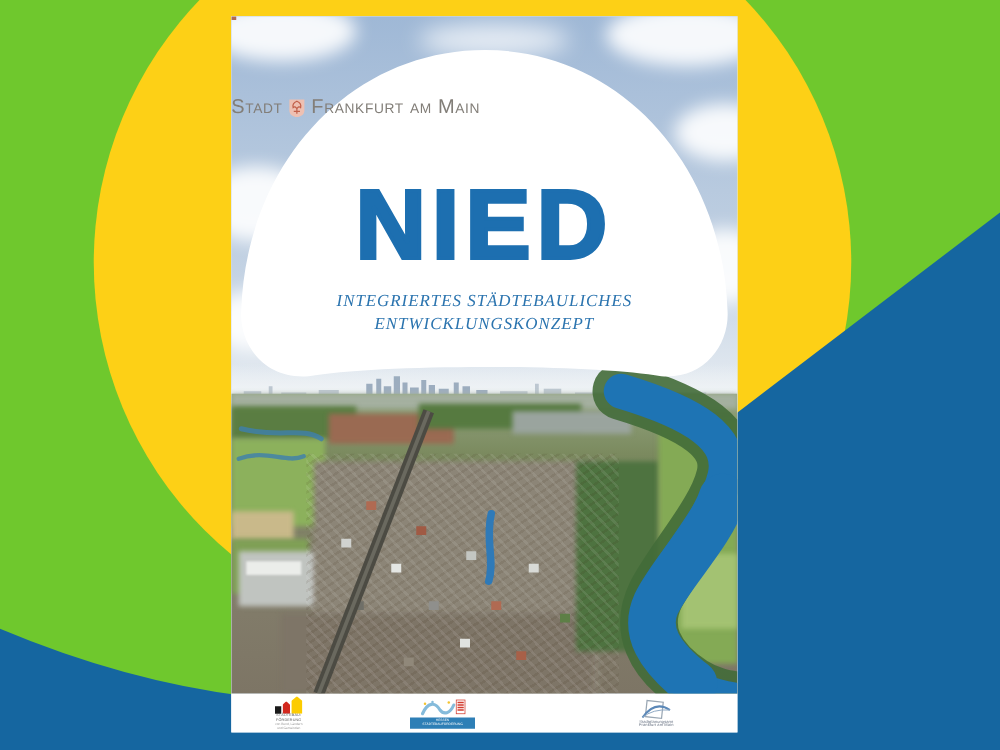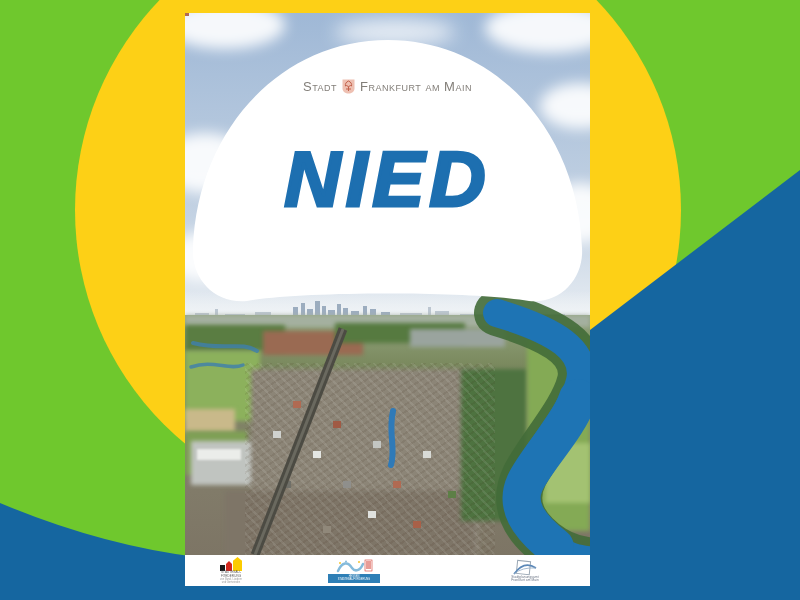--- a/index.html
+++ b/index.html
@@ -58,28 +58,28 @@
      box-shadow:110px 390px 0 2px #b06a52, 150px 410px 0 2px #a05a44,
        190px 430px 0 2px #c3c6c2, 130px 440px 0 2px #e4e6e3, 210px 470px 0 2px #b06a52,
        160px 470px 0 2px #8f8f8c, 240px 440px 0 2px #d8dad6, 100px 470px 0 2px #6f6f68,
        185px 500px 0 2px #e0e2df, 230px 510px 0 2px #a86048, 140px 515px 0 2px #90887a,
        265px 480px 0 2px #5d7f46, 90px 420px 0 2px #d0d2cf;}
   .rivers{left:0;top:0;width:405px;height:542px;}
 
   
   .blob{left:0;top:0;width:405px;height:320px;}
   .brand{left:0;top:63px;width:405px;height:20px;display:flex;align-items:center;
-         justify-content:center;gap:5px;color:#827e78;font-size:13px;
+         justify-content:flex-start;gap:5px;color:#827e78;font-size:16px;
          font-variant:small-caps;letter-spacing:.5px;}
   .brand .word{position:static;}
   .crest{position:static;width:13px;height:15px;flex:0 0 auto;}
   .program{left:0;top:109px;width:405px;text-align:center;font-size:15.5px;
            font-weight:bold;letter-spacing:1.6px;color:#1d6fb0;}
   .nied{left:0;top:126px;width:405px;text-align:center;font-size:78px;line-height:80px;
-        font-weight:bold;letter-spacing:5px;color:#1d6fb0;font-style:italic;
+        font-weight:bold;letter-spacing:5px;color:#1d6fb0;
         -webkit-text-stroke:3px #1d6fb0;}
   .subtitle{left:0;top:219px;width:405px;text-align:center;
             font-family:"Liberation Serif",serif;font-style:italic;
             font-size:13.5px;line-height:18px;letter-spacing:.8px;color:#2b74af;}
 
   
   .strip{left:0;top:542px;width:405px;height:31px;background:#fff;display:flex;
          position:absolute;}
   .strip .lg{position:relative;display:flex;flex-direction:column;align-items:center;
              justify-content:center;}
@@ -196,21 +196,22 @@
         <span class="word">Stadt</span>
         <svg class="crest" viewBox="0 0 13 15">
           <path d="M0.5,0.5 h12 v9 c0,3 -3,5 -6,5 c-3,0 -6,-2 -6,-5 Z" fill="#eec0b2"></path>
           <path d="M6.5,2 C4,3 3,5 3.5,7 C4.5,6 5.5,6.5 6.5,8 C7.5,6.5 8.5,6 9.5,7 C10,5 9,3 6.5,2 Z M6.5,8 L6.5,12 M4,10 L9,10" fill="none" stroke="#c2604a" stroke-width="1"></path>
         </svg>
         <span class="word">Frankfurt am Main</span>
       </div>
 
       <div class="nied">NIED</div>
       <div class="subtitle">
-        <br>
+        <span style="position:static">INTEGRIERTES STÄDTEBAULICHES</span><br>
+        <span style="position:static">ENTWICKLUNGSKONZEPT</span>
       </div>
     </div>
 
     <div class="strip">
 
       <div class="lg lg1">
         <div class="bld-row">
           <div class="bld bld-black"></div>
           <div class="bld bld-red"></div>
           <div class="bld bld-yellow"></div>

